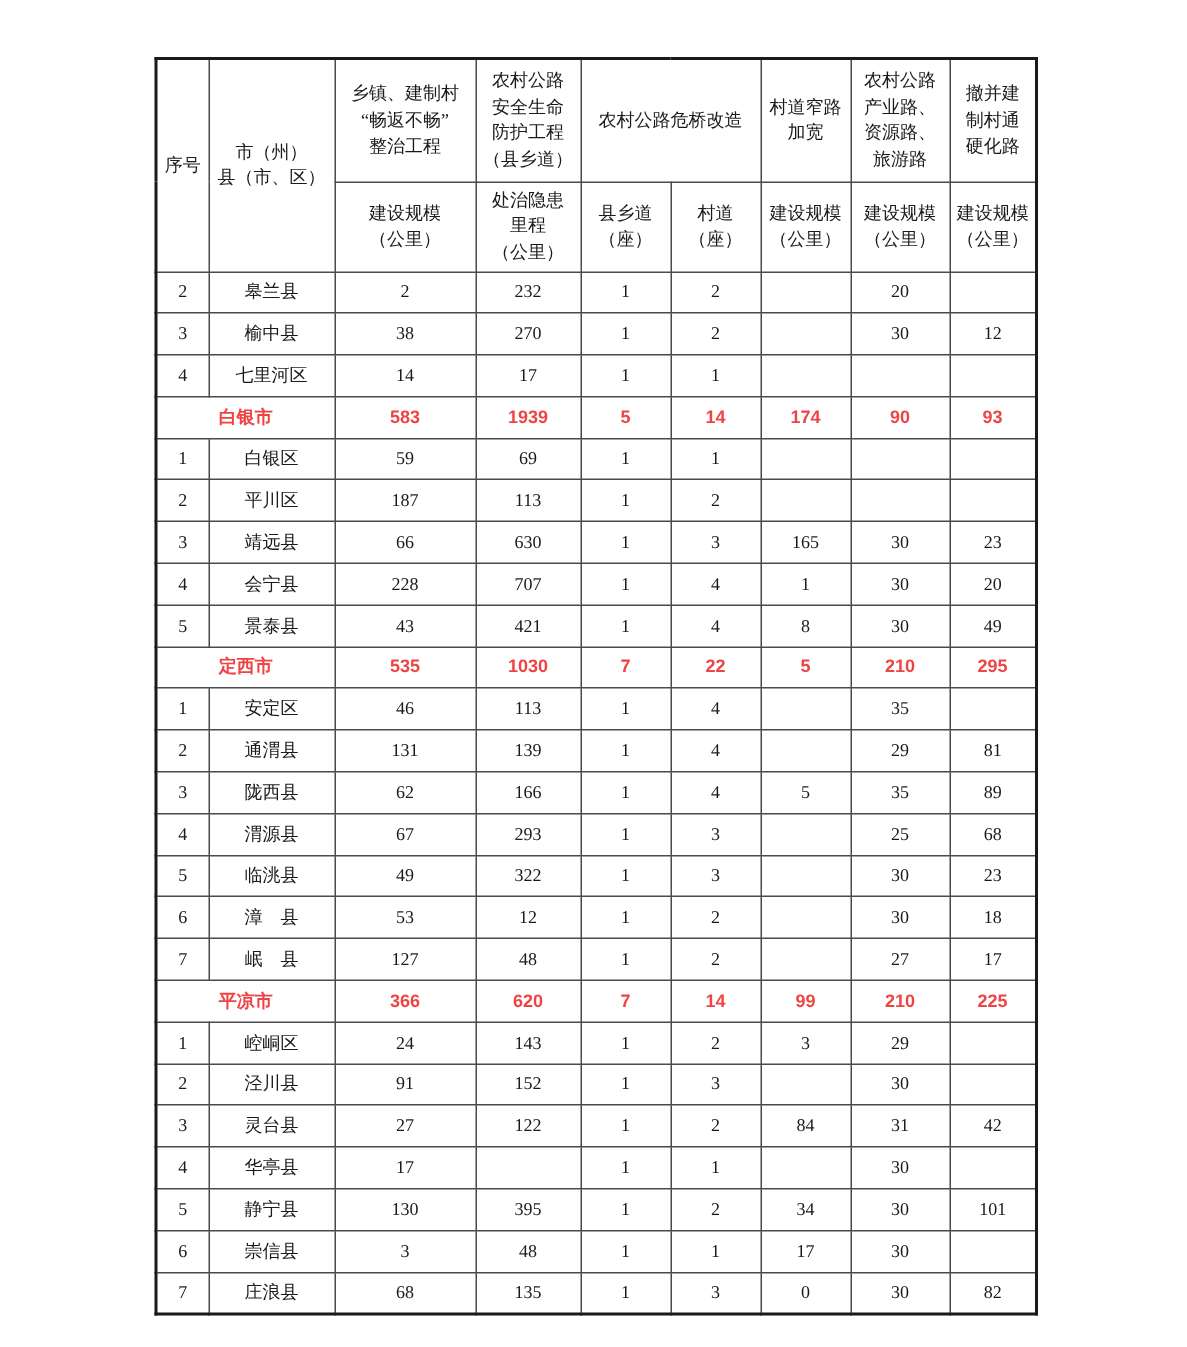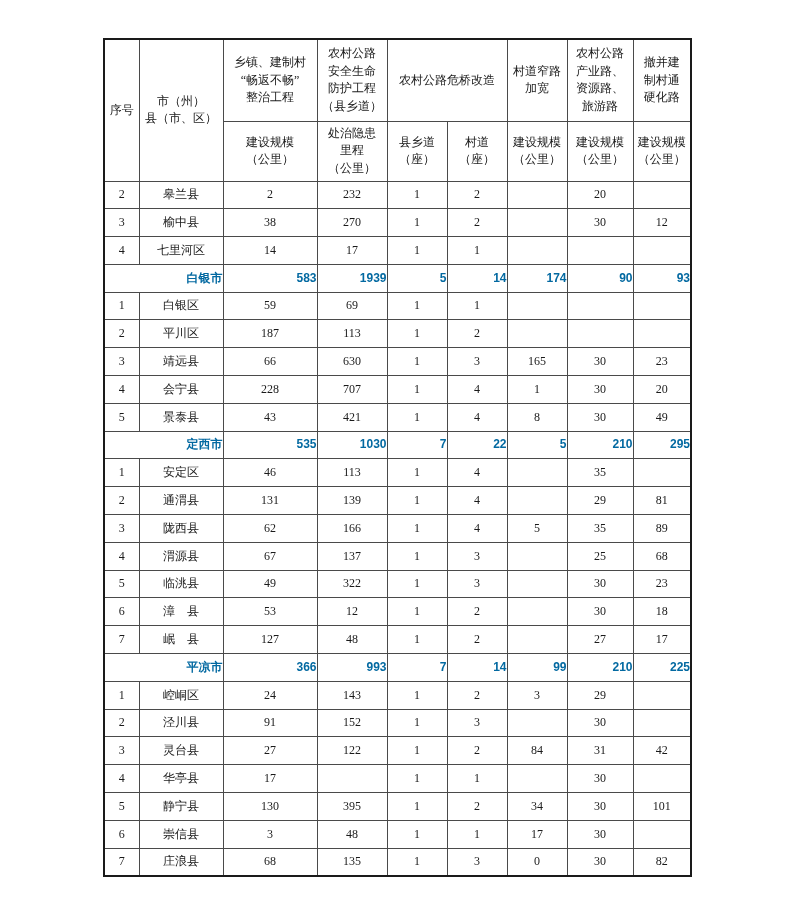--- a/index.html
+++ b/index.html
@@ -33,22 +33,21 @@
     overflow: hidden;
   }
   table.road-table { border: 2px solid #1a1a1a; }
   thead tr.h1 th { height: 82px; }
   thead tr.h2 th { height: 60px; }
   tbody tr { height: 27.8px; }
   tbody td.num, tbody td.seq { font-family: "Liberation Serif", "DejaVu Serif", serif; }
   tbody tr.city td {
     font-weight: bold;
     font-family: "Liberation Sans", "DejaVu Sans", sans-serif;
-    color: #0369a1;
-    text-align: right;
+    color: #ef4444;
   }
 </style>
 </head>
 <body>
 
 <div class="page">
   <table class="road-table">
     <colgroup>
       <col style="width:35px">
       <col style="width:84px">
@@ -240,21 +239,21 @@
           <td class="num">1</td>
           <td class="num">4</td>
           <td class="num">5</td>
           <td class="num">35</td>
           <td class="num">89</td>
         </tr>
         <tr class="county">
           <td class="seq">4</td>
           <td class="name">渭源县</td>
           <td class="num">67</td>
-          <td class="num">137</td>
+          <td class="num">293</td>
           <td class="num">1</td>
           <td class="num">3</td>
           <td class="num"></td>
           <td class="num">25</td>
           <td class="num">68</td>
         </tr>
         <tr class="county">
           <td class="seq">5</td>
           <td class="name">临洮县</td>
           <td class="num">49</td>
@@ -283,21 +282,21 @@
           <td class="num">48</td>
           <td class="num">1</td>
           <td class="num">2</td>
           <td class="num"></td>
           <td class="num">27</td>
           <td class="num">17</td>
         </tr>
         <tr class="city">
           <td colspan="2" class="name">平凉市</td>
           <td class="num">366</td>
-          <td class="num">993</td>
+          <td class="num">620</td>
           <td class="num">7</td>
           <td class="num">14</td>
           <td class="num">99</td>
           <td class="num">210</td>
           <td class="num">225</td>
         </tr>
         <tr class="county">
           <td class="seq">1</td>
           <td class="name">崆峒区</td>
           <td class="num">24</td>

